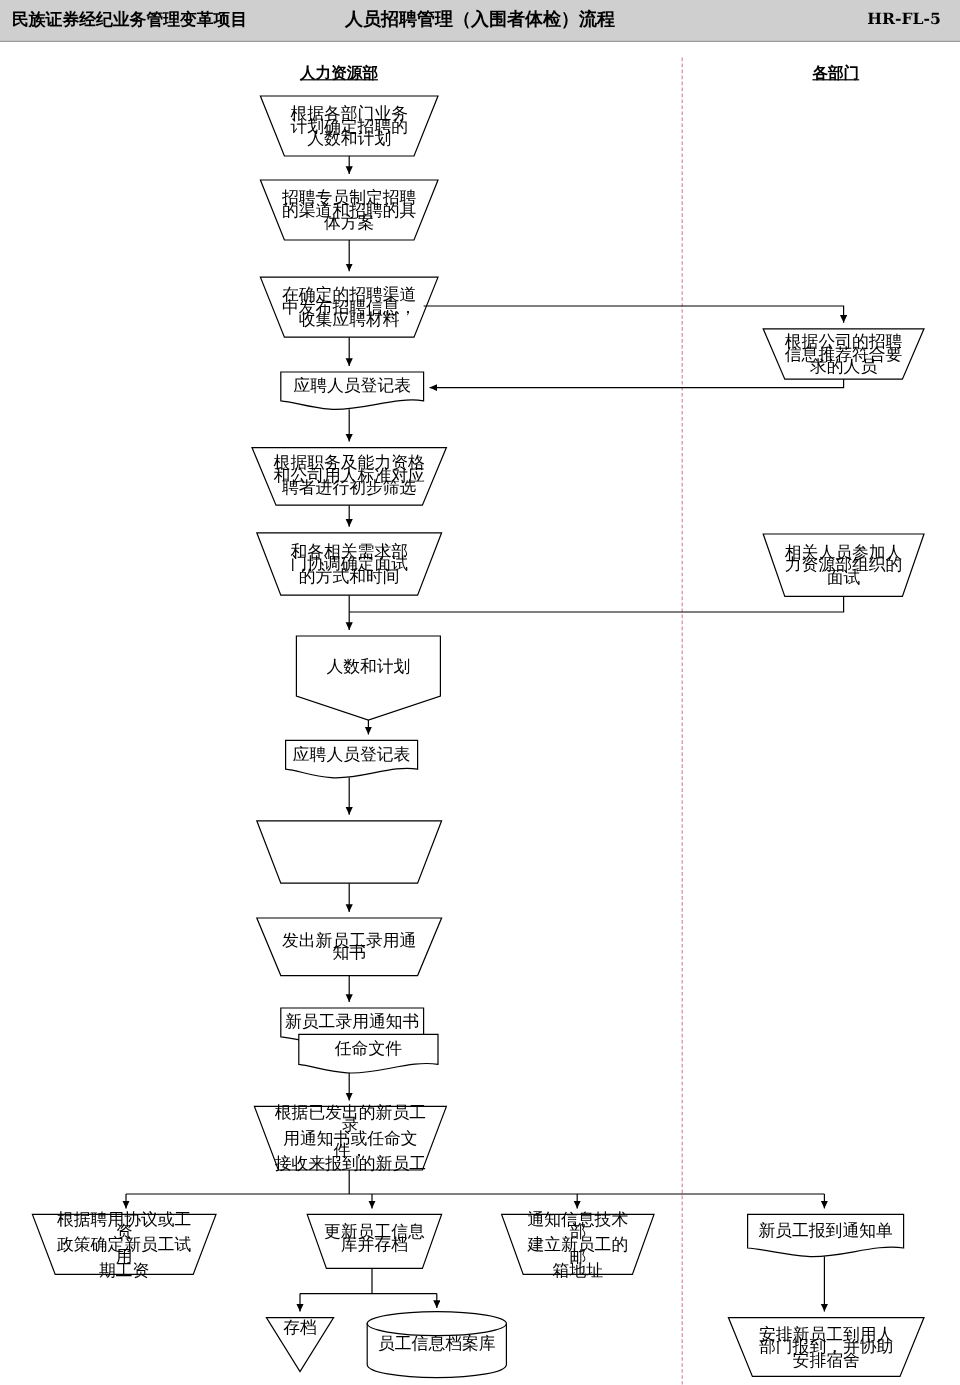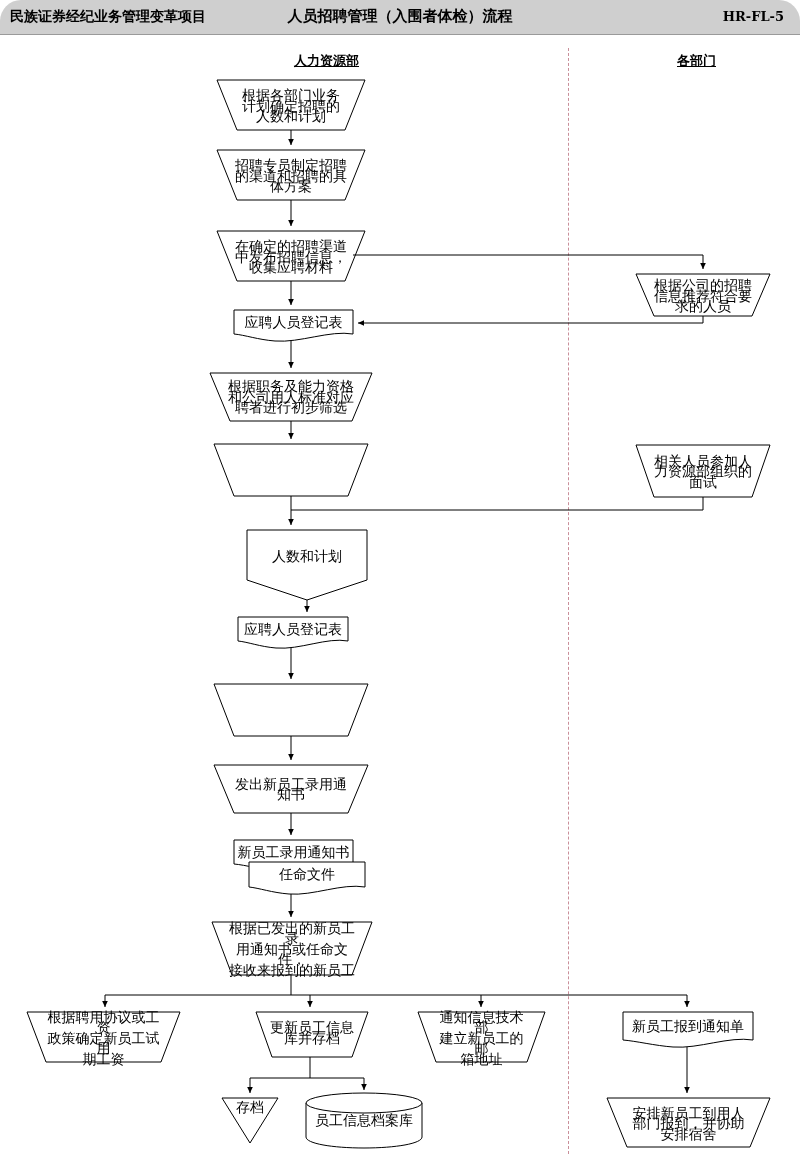--- a/index.html
+++ b/index.html
@@ -1,17 +1,17 @@
 <!DOCTYPE html>
 <html><head>
 <meta charset="utf-8">
 <style>
   html,body{margin:0;padding:0;background:#fff;}
   body{width:800px;height:1154px;position:relative;font-family:"Liberation Sans","DejaVu Sans",sans-serif;color:#000;}
-  #page{position:relative;width:800px;height:1154px;overflow:hidden;background:#fff;border-radius:21px;}
+  #page{position:relative;width:800px;height:1154px;overflow:hidden;background:#fff;}
 
   
   .header{position:absolute;left:0;top:0;width:800px;height:34px;background:#cfcfcf;
           border-bottom:1px solid #9a9a9a;}
   .header .h-left{position:absolute;left:10px;top:8px;font-size:14px;font-weight:bold;
           font-family:"DejaVu Serif","Liberation Serif",serif;letter-spacing:0px;}
   .header .h-mid{position:absolute;left:0;top:7px;width:800px;text-align:center;font-size:15px;
           font-weight:bold;font-family:"DejaVu Serif","Liberation Serif",serif;}
   .header .h-right{position:absolute;right:16px;top:9px;font-size:13px;font-weight:bold;
           font-family:"DejaVu Serif","Liberation Serif",serif;}
@@ -34,21 +34,21 @@
 <body>
 
 <div id="page">
 
   <div class="header">
     <div class="h-left">民族证券经纪业务管理变革项目</div>
     <div class="h-mid">人员招聘管理（入围者体检）流程</div>
     <div class="h-right">HR-FL-5</div>
   </div>
 
-  <div class="lane-title" style="left:250px;top:52px;margin-left:44px;">人力资源部</div>
+  <div class="lane-title" style="left:250px;top:52px;">人力资源部</div>
   <div class="lane-title" style="left:677px;top:52px;">各部门</div>
   <div class="lane-divider" style="left:568px;"></div>
 
   <svg id="canvas" viewBox="0 0 800 1154">
     <defs>
       <marker id="arr" markerWidth="8" markerHeight="8" refX="6.4" refY="3" orient="auto" markerUnits="userSpaceOnUse">
         <path d="M0,0 L6.4,3 L0,6 z" fill="#000"></path>
       </marker>
     </defs>
     <g stroke="#000" stroke-width="1" fill="none" shape-rendering="geometricPrecision">
@@ -134,20 +134,23 @@
   <div class="lbl" style="left:233px;top:154px;width:116px;height:44px;">招聘专员制定招聘
 的渠道和招聘的具
 体方案</div>
   <div class="lbl" style="left:233px;top:235px;width:116px;height:44px;">在确定的招聘渠道
 中发布招聘信息，
 收集应聘材料</div>
   <div class="lbl" style="left:236px;top:312px;width:115px;height:20px;">应聘人员登记表</div>
   <div class="lbl" style="left:226px;top:376px;width:130px;height:42px;">根据职务及能力资格
 和公司用人标准对应
 聘者进行初步筛选</div>
+  <div class="lbl" style="left:231px;top:448px;width:120px;height:45px;">和各相关需求部
+门协调确定面试
+的方式和时间</div>
   <div class="lbl" style="left:250px;top:535px;width:114px;height:42px;">人数和计划</div>
   <div class="lbl" style="left:240px;top:619px;width:106px;height:20px;">应聘人员登记表</div>
   <div class="lbl" style="left:231px;top:772px;width:120px;height:34px;">发出新员工录用通
 知书</div>
   <div class="lbl" style="left:236px;top:842px;width:115px;height:20px;">新员工录用通知书</div>
   <div class="lbl" style="left:251px;top:864px;width:112px;height:21px;">任命文件</div>
   <div class="lbl" style="left:228px;top:926px;width:128px;height:46px;">根据已发出的新员工录
 用通知书或任命文件，
 接收来报到的新员工</div>
   <div class="lbl" style="left:43px;top:1016px;width:121px;height:44px;">根据聘用协议或工资

